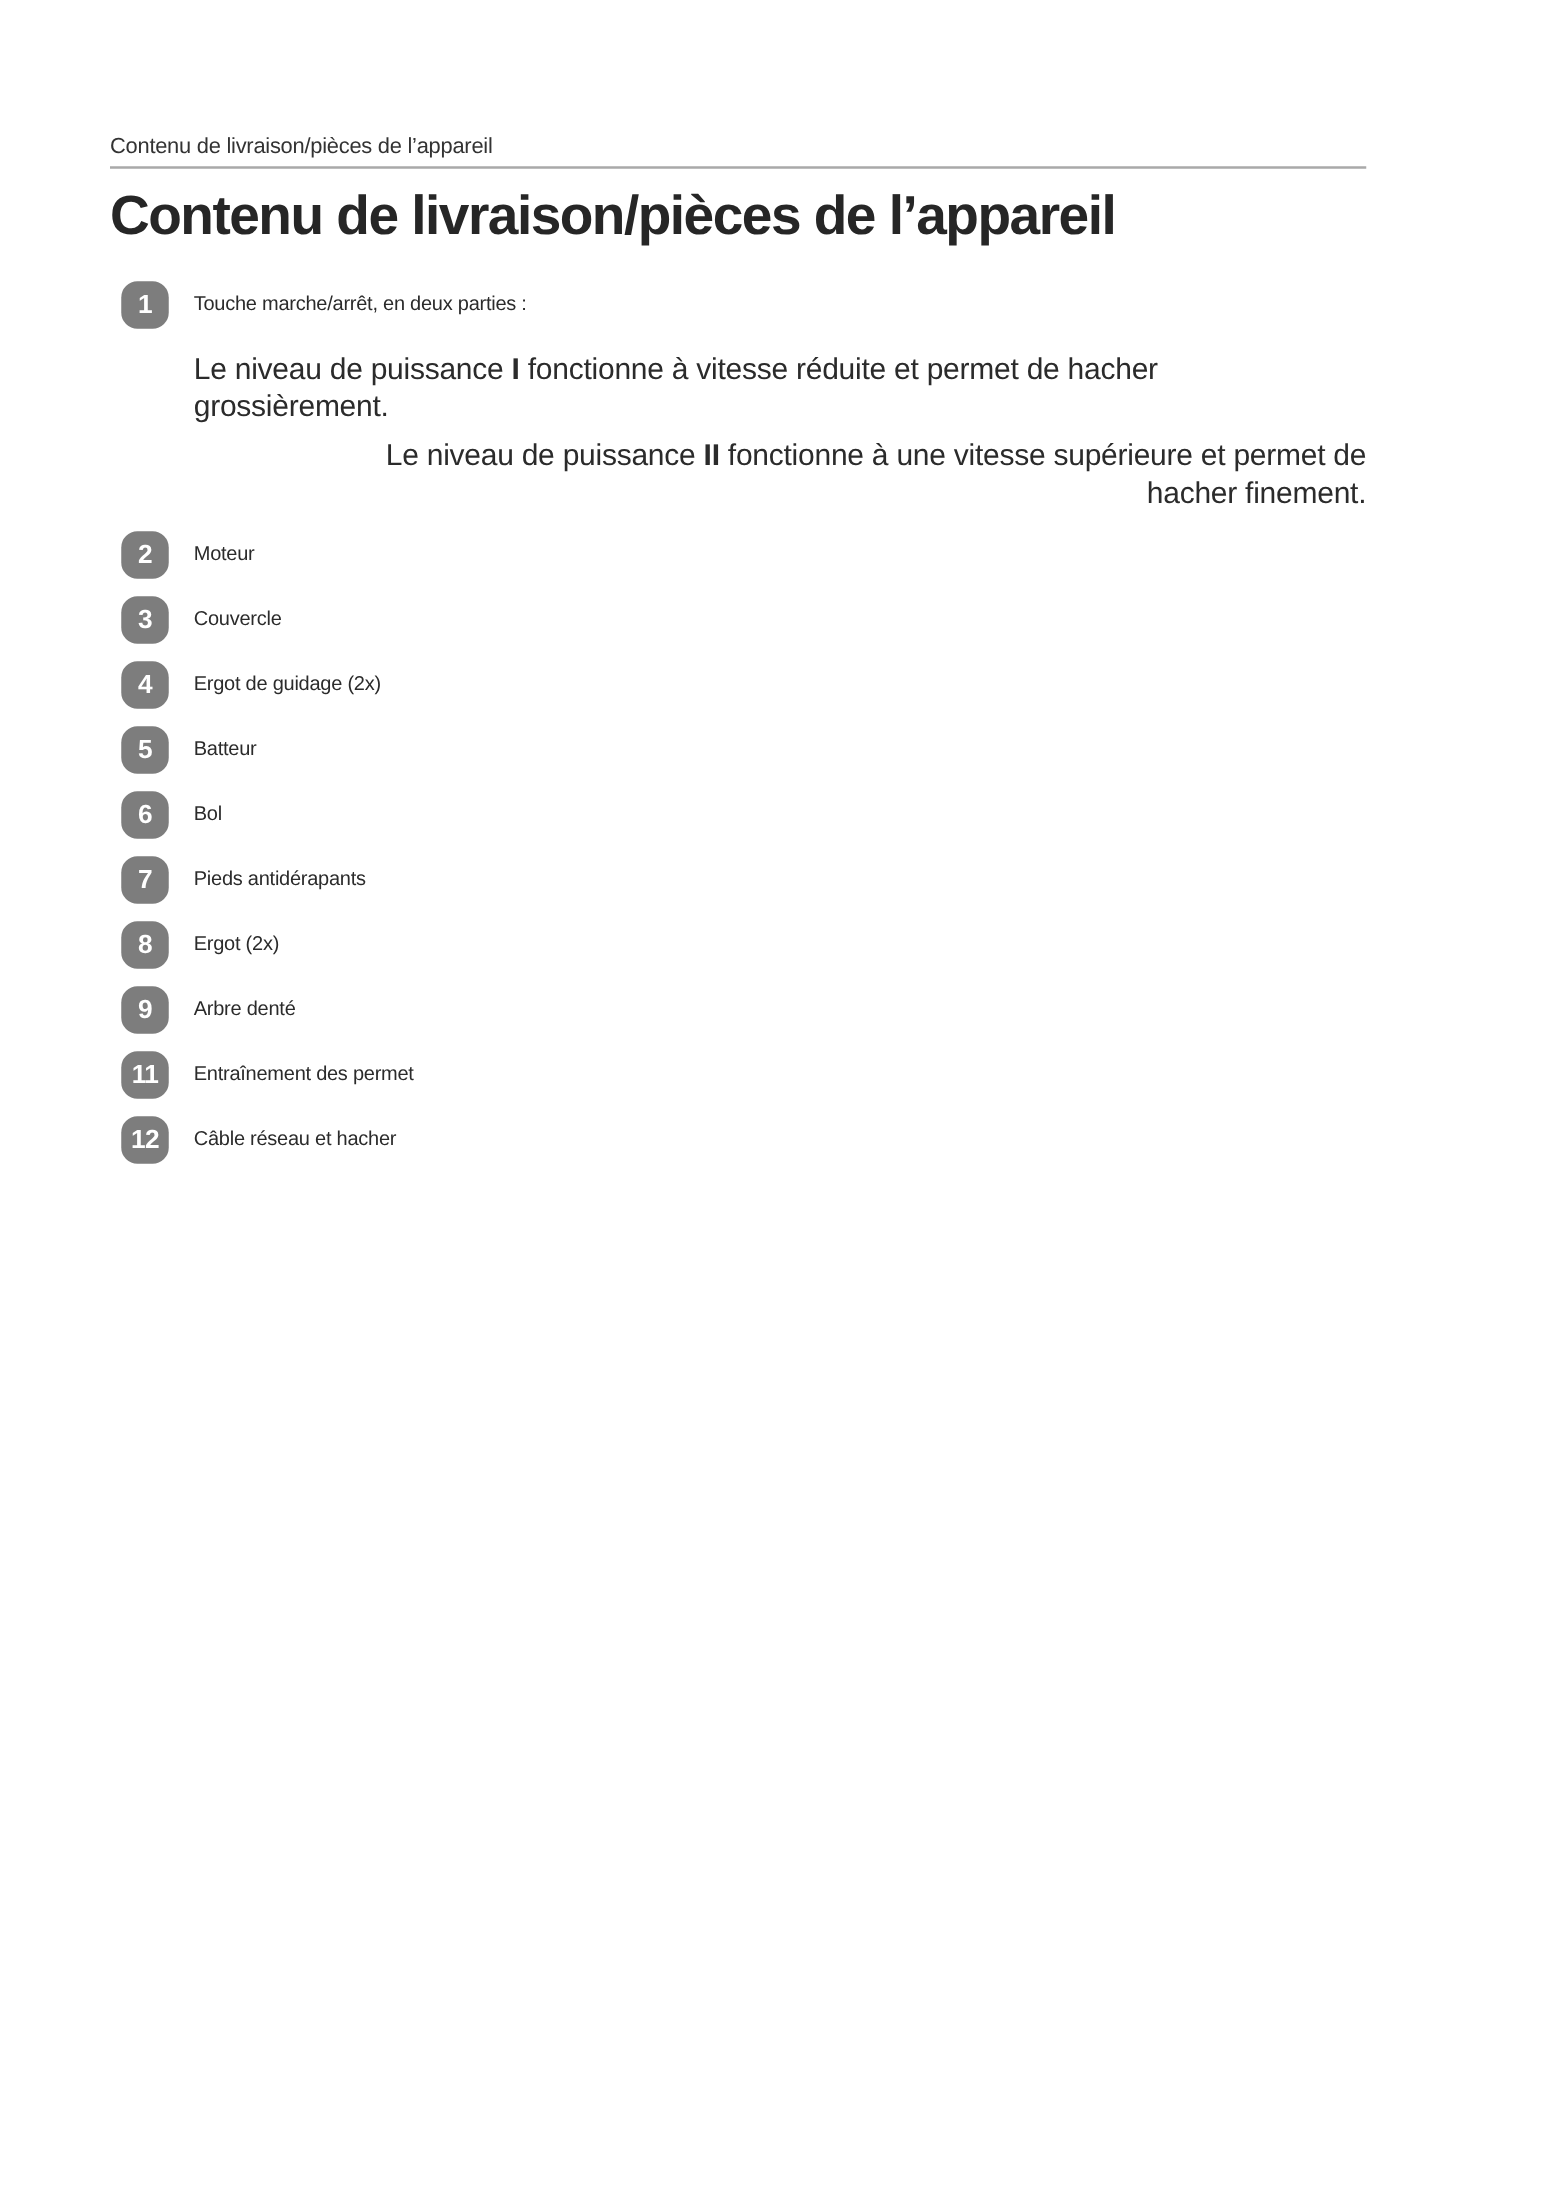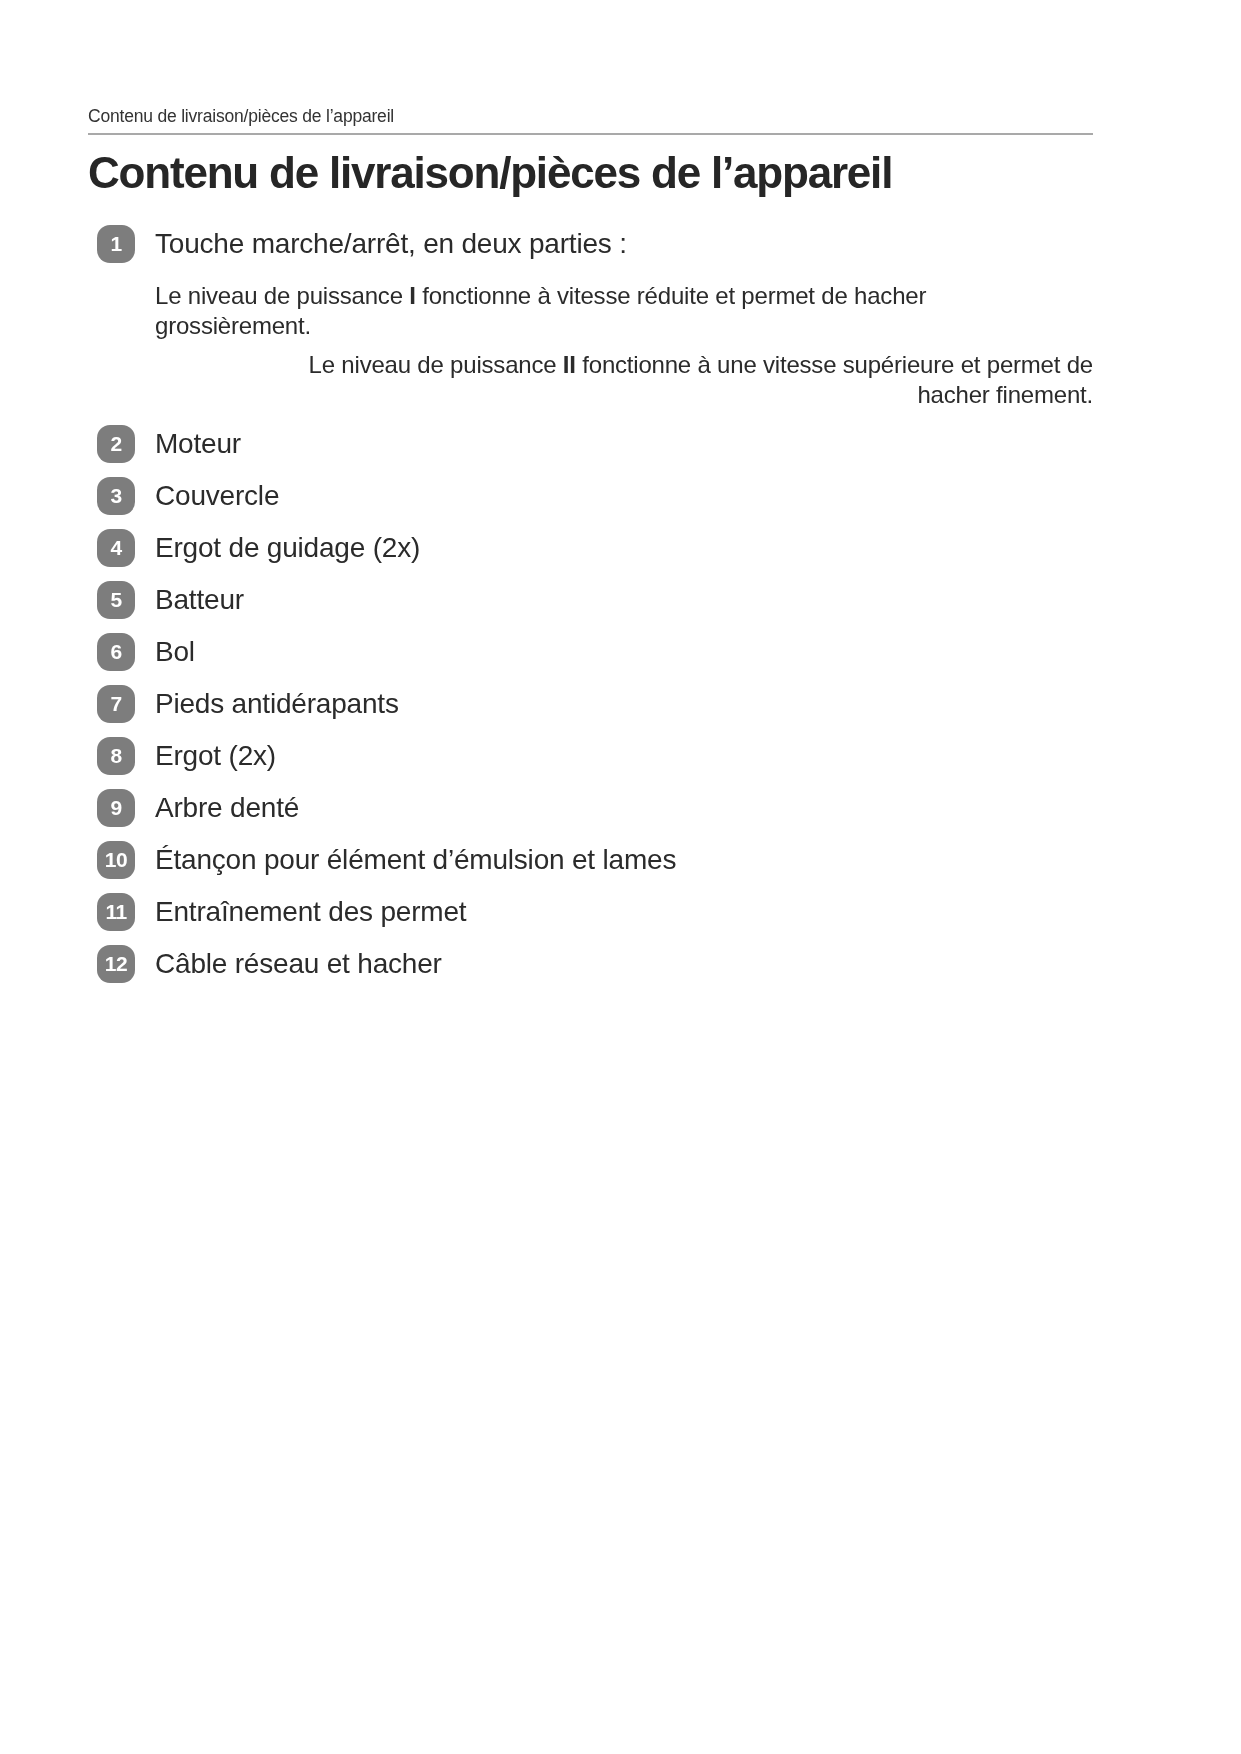--- a/index.html
+++ b/index.html
@@ -61,21 +61,21 @@
     color: #ffffff;
     display: flex;
     align-items: center;
     justify-content: center;
     font-size: 21px;
     font-weight: 600;
     letter-spacing: -0.5px;
   }
   .item-label {
     margin-left: 20px;
-    font-size: 28px;
+    font-size: 16px;
     line-height: 30px;
     letter-spacing: -0.2px;
     color: #2b2b2b;
   }
   .item-detail {
     margin: 18px 0 0 67px;
     font-size: 24px;
     line-height: 30px;
     letter-spacing: -0.2px;
     color: #2b2b2b;
@@ -178,26 +178,20 @@
         <div class="item-label">Ergot (2x)</div>
       </div>
 
       <div class="item-row">
         <div class="badge">
             <span>9</span>
           </div>
         <div class="item-label">Arbre denté</div>
       </div>
 
-      <div class="item-row">
-        <div class="badge">
-            <span>10</span>
-          </div>
-        <div class="item-label">Étançon pour élément d’émulsion et lames</div>
-      </div>
 
       <div class="item-row">
         <div class="badge">
             <span>11</span>
           </div>
         <div class="item-label">Entraînement des permet</div>
       </div>
 
       <div class="item-row">
         <div class="badge">

